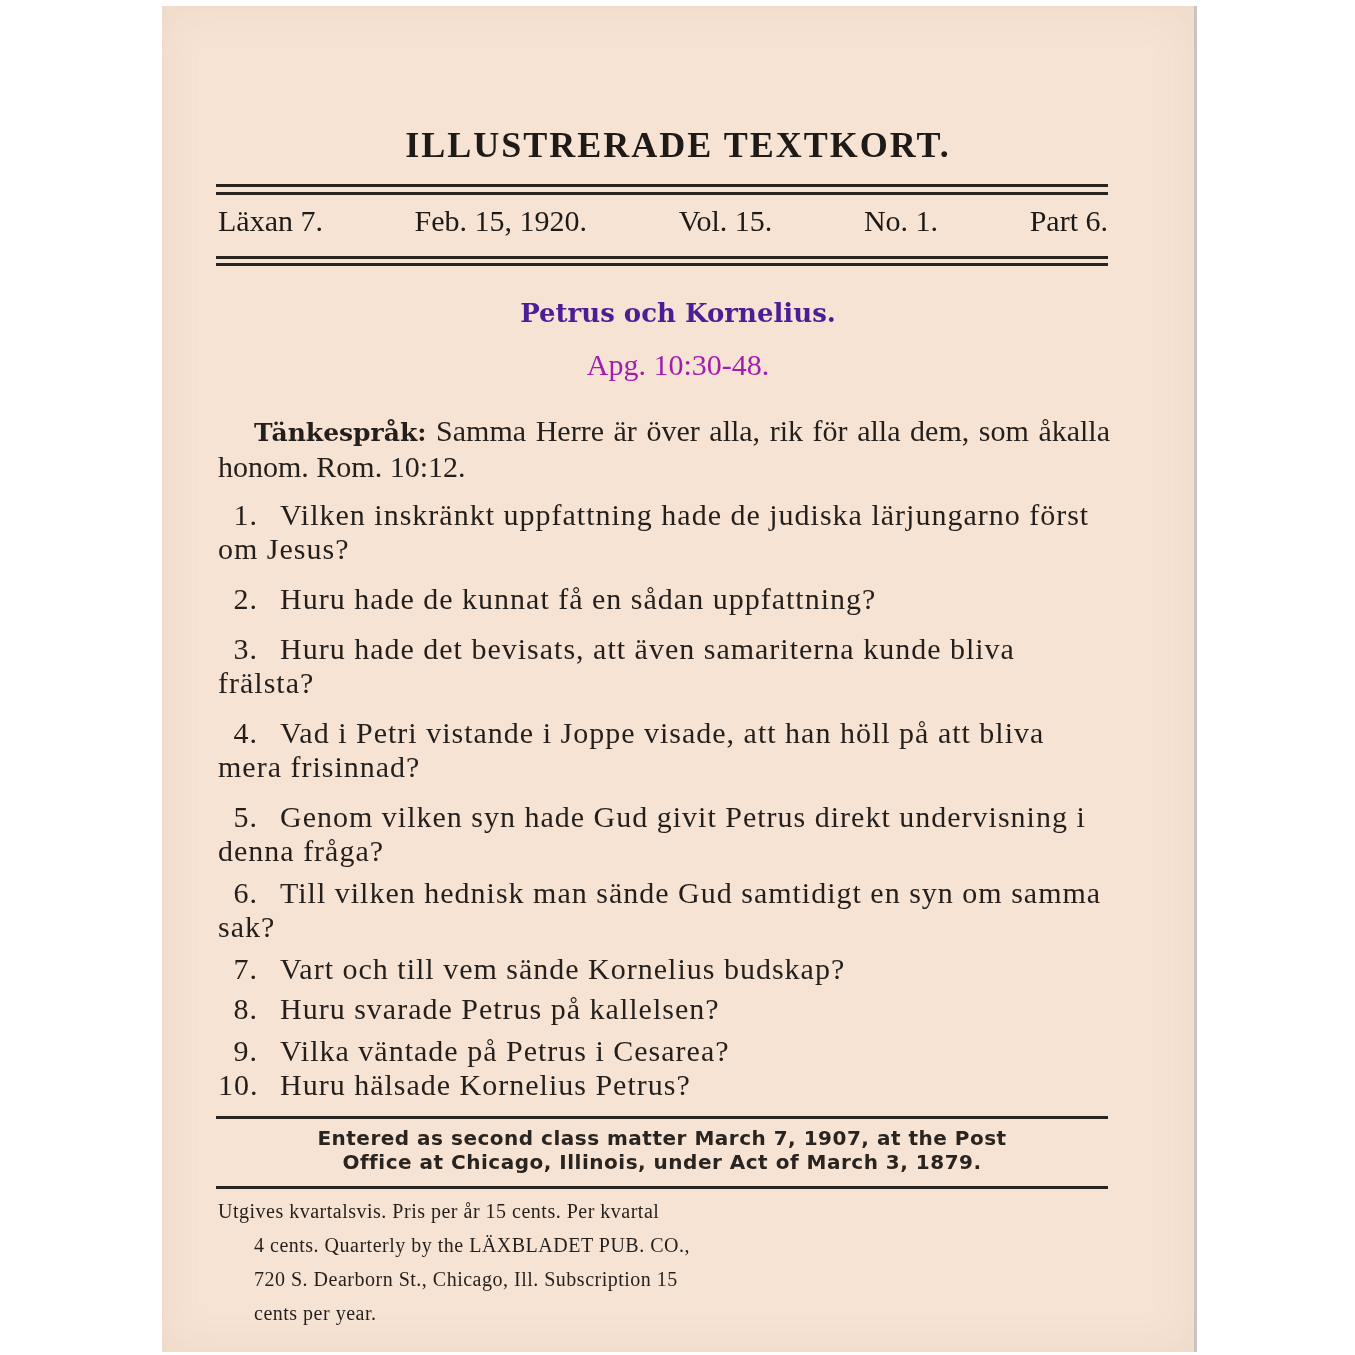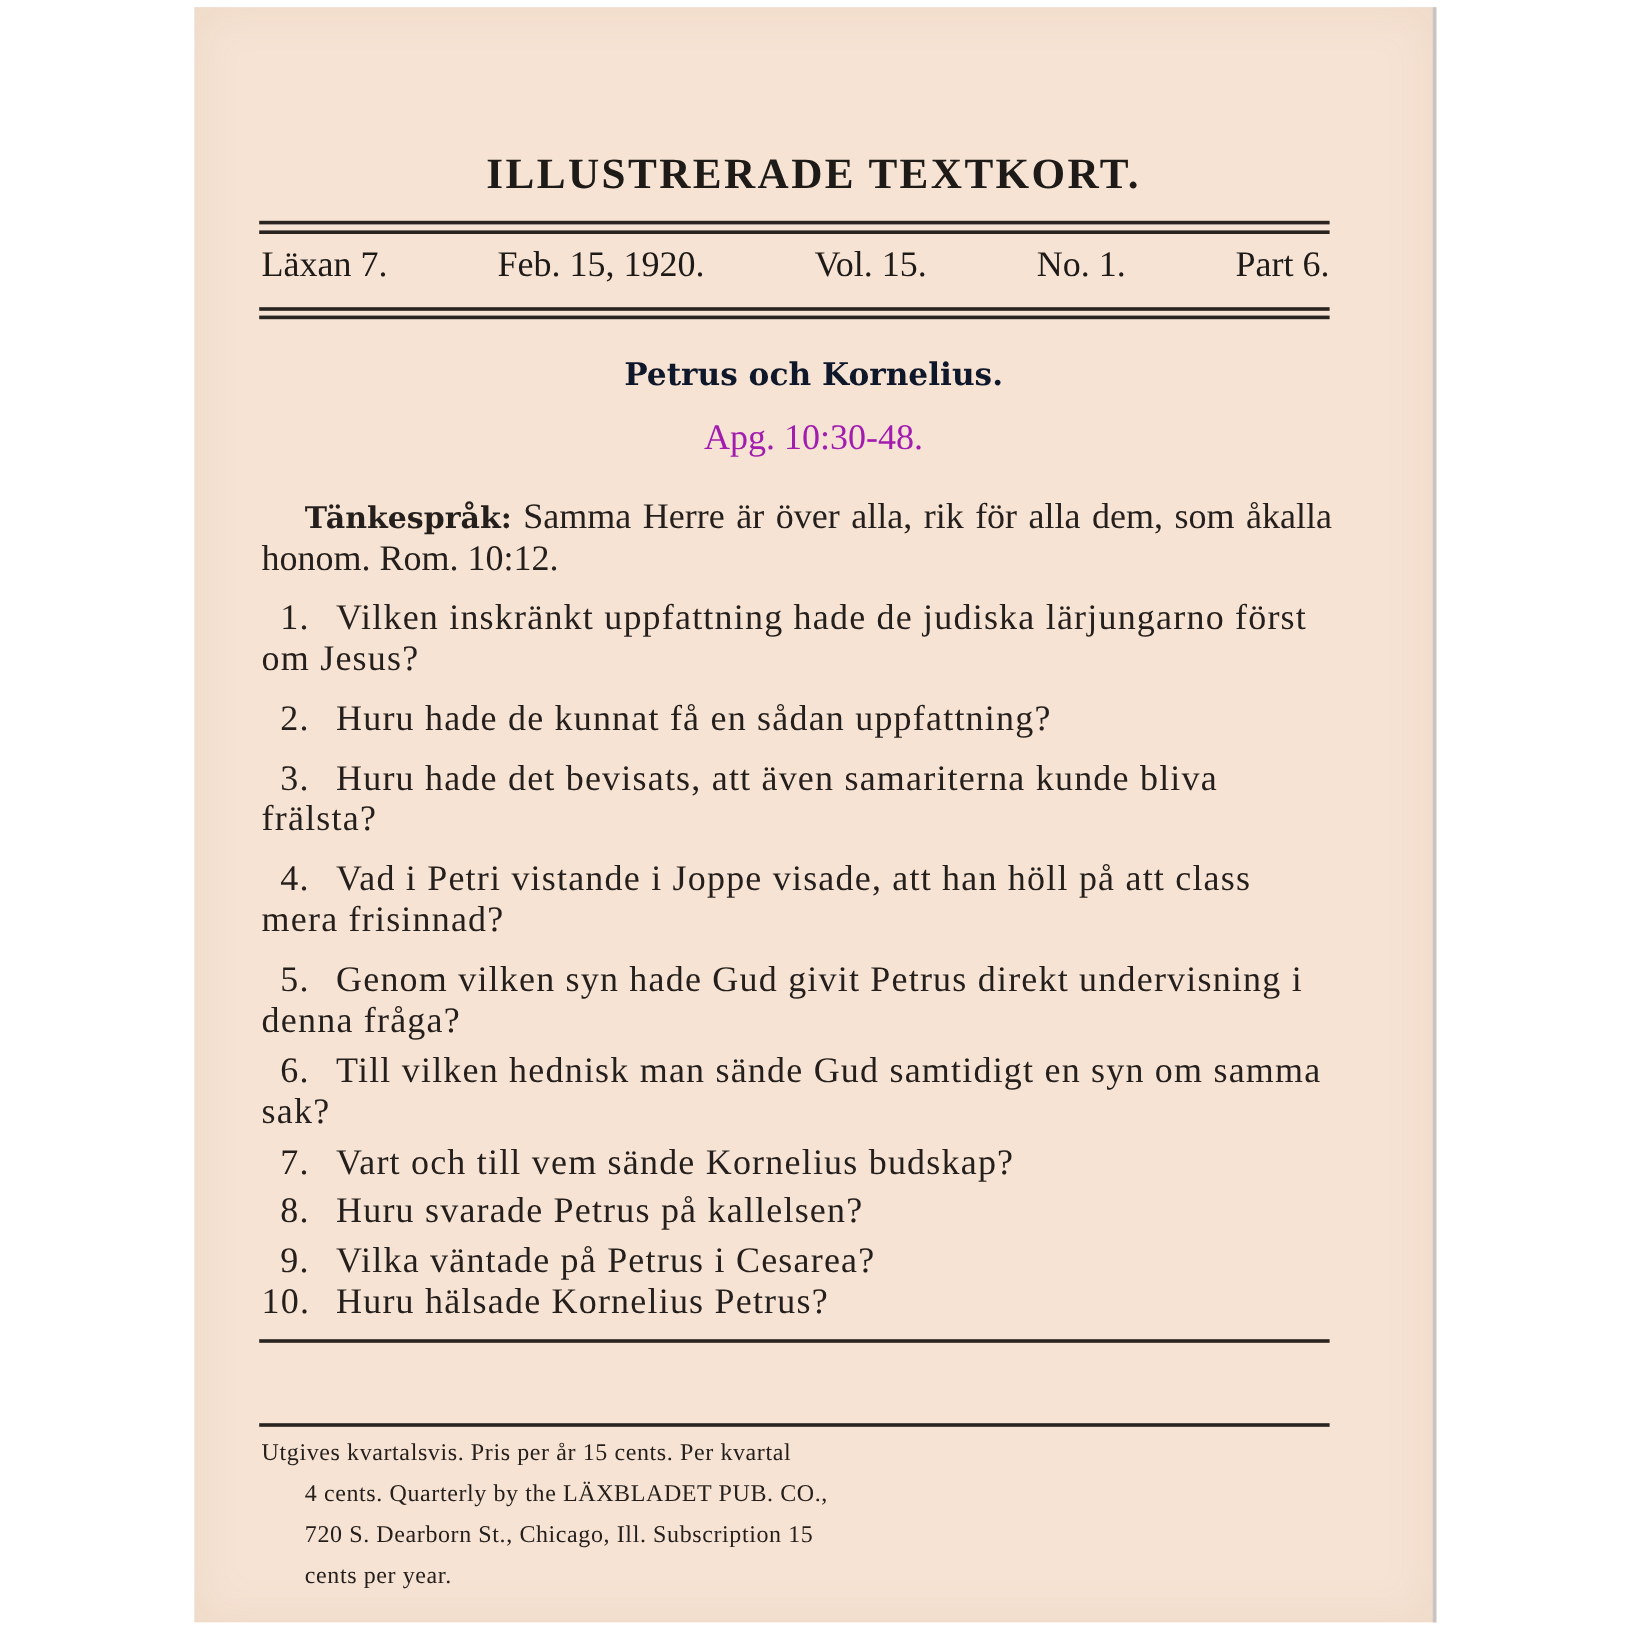--- a/index.html
+++ b/index.html
@@ -20,21 +20,21 @@
     font-weight: bold; font-size: 36px; letter-spacing: 2px; color: #1d1a18;
   }
   .rule { position: absolute; left: 54px; width: 892px; background: #2a2420; }
   .info-row {
     position: absolute; top: 198px; left: 56px; width: 890px;
     display: flex; justify-content: space-between;
     font-family: "Liberation Serif", serif; font-size: 30px; color: #1d1a18;
   }
   .lesson-title {
     position: absolute; top: 292px; left: 0; width: 100%; text-align: center;
-    font-family: "DejaVu Serif", serif; font-weight: bold; font-size: 26px; color: #0f172a;
+    font-family: "DejaVu Serif", serif; font-weight: bold; font-size: 26px; color: #4c1d95;
   }
   .reference {
     position: absolute; top: 342px; left: 0; width: 100%; text-align: center;
     font-family: "Liberation Serif", serif; font-size: 30px; color: #a21caf;
   }
   .body-text {
     position: absolute; left: 56px; width: 892px;
     font-family: "Liberation Serif", serif; font-size: 30px; line-height: 34px;
     color: #241f1c; text-align: justify; text-align-last: left;
   }
@@ -86,21 +86,21 @@
   <div class="q" style="top:492px;">
     <span class="num">1.</span><span>Vilken inskränkt uppfattning hade de judiska lärjungarno först om Jesus?</span>
   </div>
   <div class="q" style="top:576px;">
     <span class="num">2.</span><span>Huru hade de kunnat få en sådan uppfattning?</span>
   </div>
   <div class="q" style="top:626px;">
     <span class="num">3.</span><span>Huru hade det bevisats, att även samariterna kunde bliva frälsta?</span>
   </div>
   <div class="q" style="top:710px;">
-    <span class="num">4.</span><span>Vad i Petri vistande i Joppe visade, att han höll på att class mera frisinnad?</span>
+    <span class="num">4.</span><span>Vad i Petri vistande i Joppe visade, att han höll på att bliva mera frisinnad?</span>
   </div>
   <div class="q" style="top:794px;">
     <span class="num">5.</span><span>Genom vilken syn hade Gud givit Petrus direkt undervisning i denna fråga?</span>
   </div>
   <div class="q" style="top:870px;">
     <span class="num">6.</span><span>Till vilken hednisk man sände Gud samtidigt en syn om samma sak?</span>
   </div>
   <div class="q" style="top:946px;">
     <span class="num">7.</span><span>Vart och till vem sände Kornelius budskap?</span>
   </div>
@@ -108,20 +108,24 @@
     <span class="num">8.</span><span>Huru svarade Petrus på kallelsen?</span>
   </div>
   <div class="q" style="top:1028px;">
     <span class="num">9.</span><span>Vilka väntade på Petrus i Cesarea?</span>
   </div>
   <div class="q" style="top:1062px;">
     <span class="num">10.</span><span>Huru hälsade Kornelius Petrus?</span>
   </div>
 
   <div class="rule" style="top:1110px;height:3px;"></div>
+  <div class="notice">
+    <div>Entered as second class matter March 7, 1907, at the Post</div>
+    <div>Office at Chicago, Illinois, under Act of March 3, 1879.</div>
+  </div>
   <div class="rule" style="top:1180px;height:3px;"></div>
 
   <div class="footer">
     <span style="display:block;">Utgives kvartalsvis. Pris per år 15 cents. Per kvartal</span>
     <span class="indent">4 cents. Quarterly by the LÄXBLADET PUB. CO.,</span>
     <span class="indent">720 S. Dearborn St., Chicago, Ill. Subscription 15</span>
     <span class="indent">cents per year.</span>
   </div>
 </div>
 

